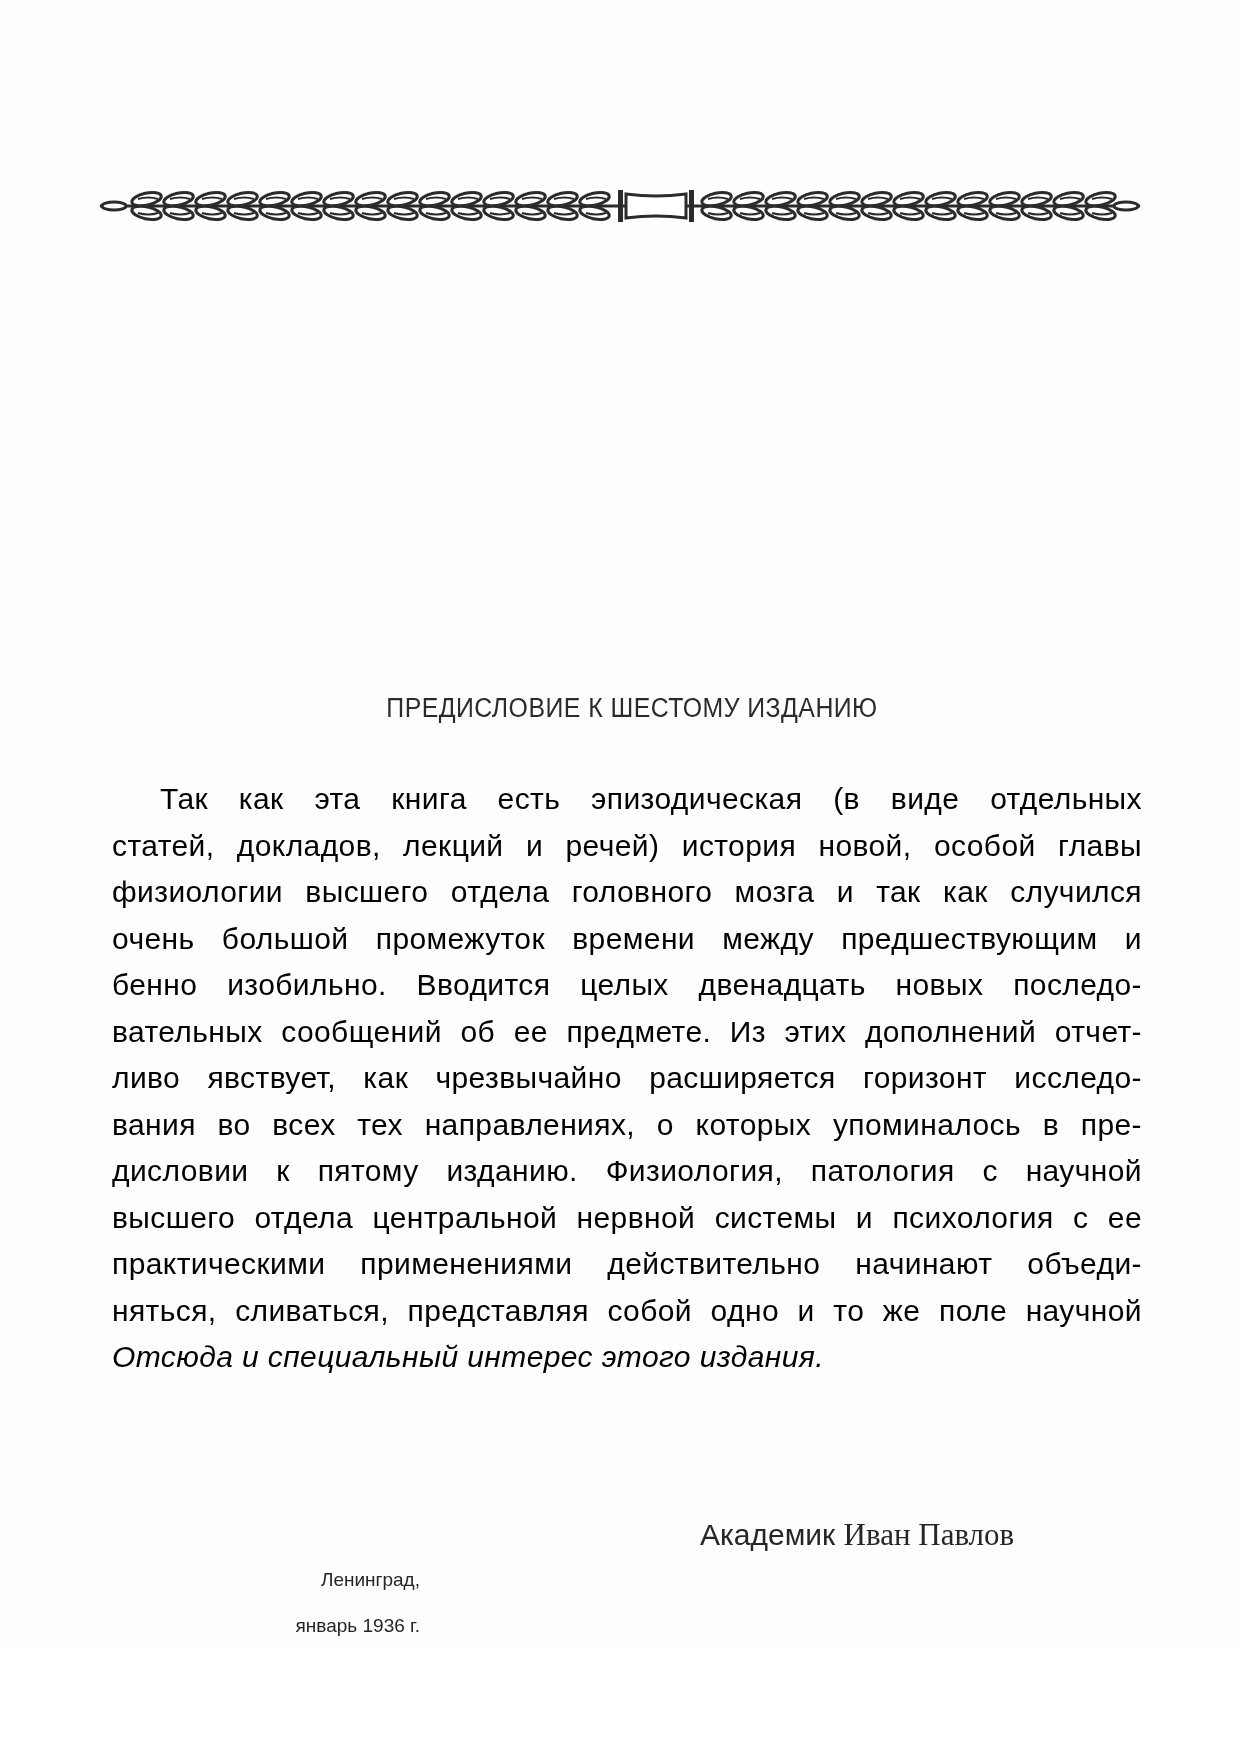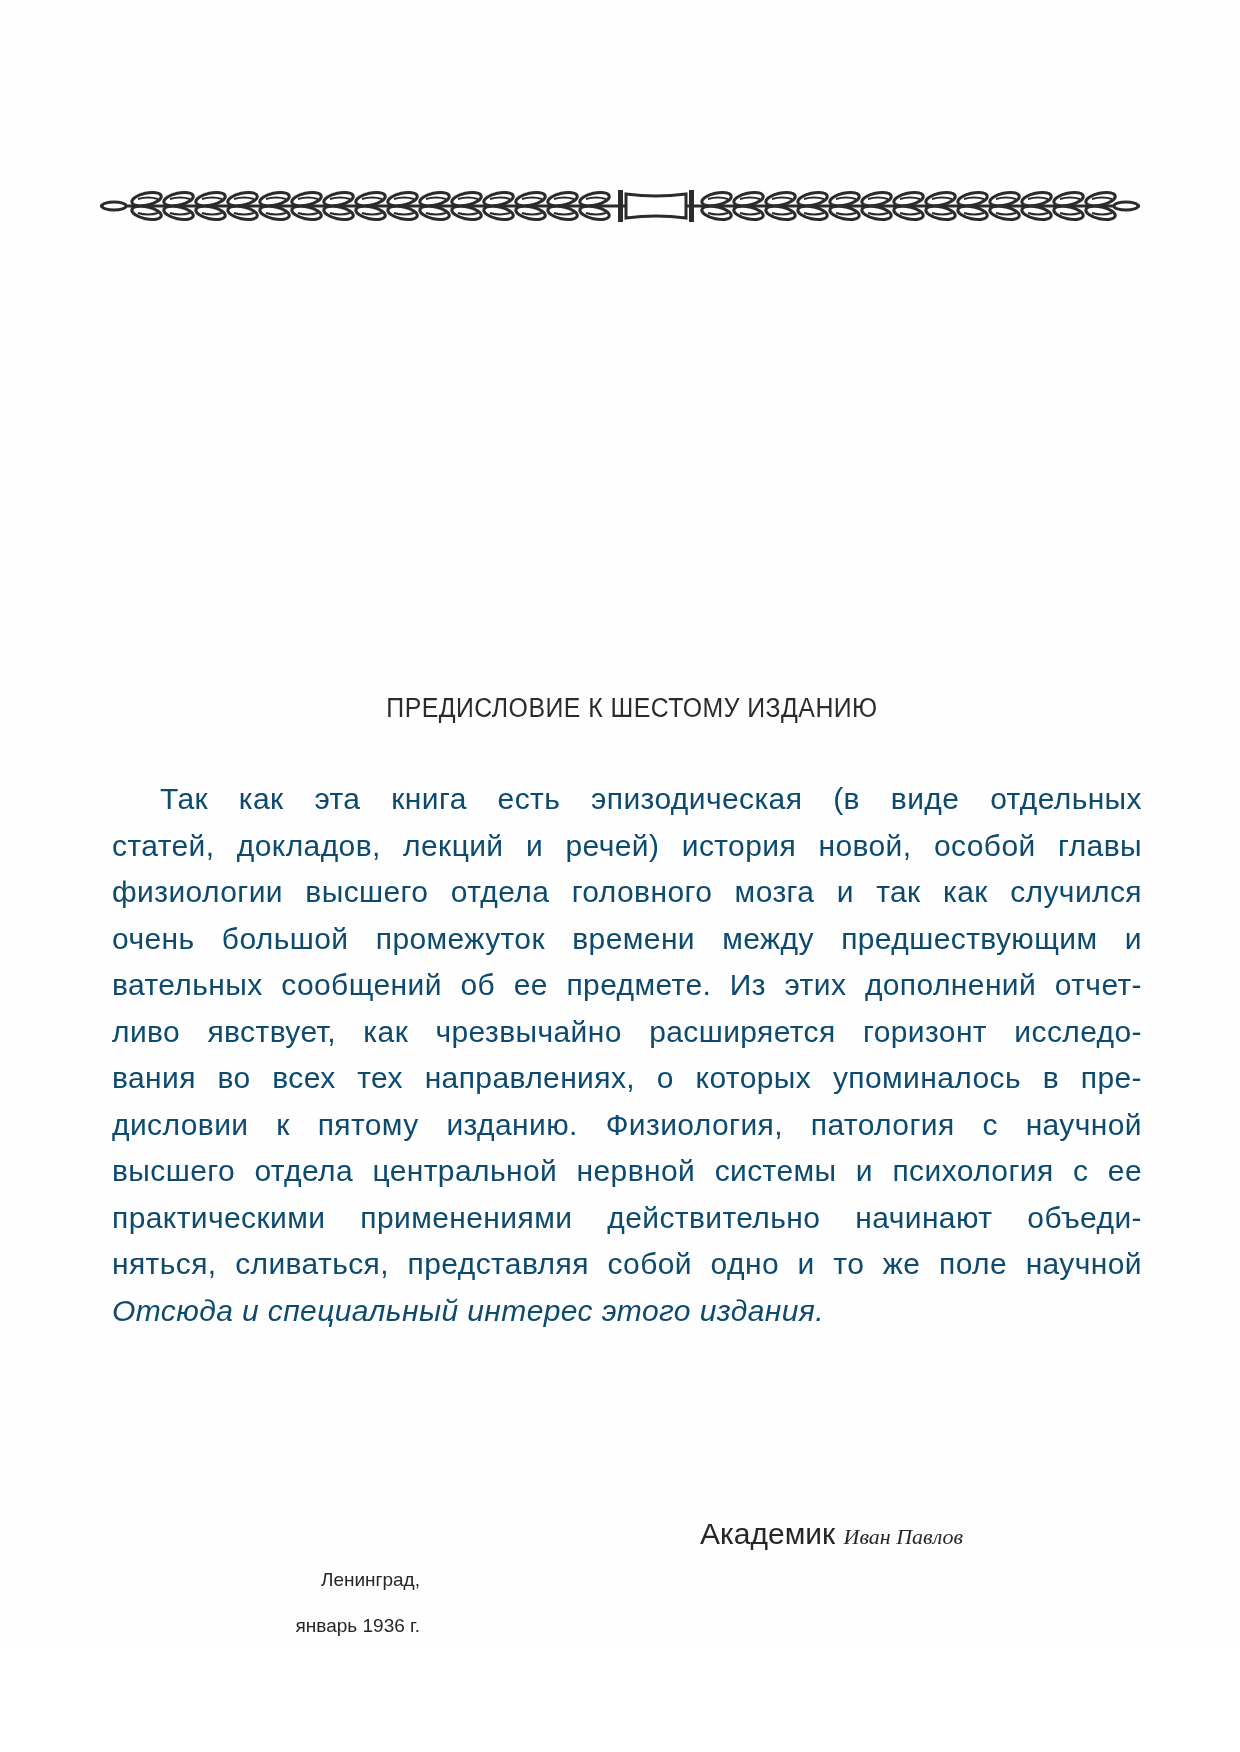--- a/index.html
+++ b/index.html
@@ -50,38 +50,37 @@
     }
     .line {
       display: block;
       height: 46.5px;
       line-height: 46.5px;
       font-size: 30px;
       white-space: nowrap;
       text-align: justify;
       text-align-last: justify;
       font-family: "Liberation Sans Narrow", "Liberation Sans", "DejaVu Sans", sans-serif;
-      color: #0c4a6e;
+      color: #000000;
       letter-spacing: 0.4px;
     }
     .line.indent { padding-left: 48px; }
     .line.last { text-align-last: left; font-style: italic; }
     .signature {
       position: absolute;
       left: 700px;
       top: 1517px;
       font-size: 30px;
       font-family: "Liberation Sans Narrow", "Liberation Sans", "DejaVu Sans", sans-serif;
       color: #262626;
       white-space: nowrap;
     }
     .signature .name {
-      font-style: italic;
       font-family: "Liberation Serif", "DejaVu Serif", serif;
-      font-size: 22px;
+      font-size: 31px;
     }
     .place-date {
       position: absolute;
       left: 200px;
       top: 1557px;
       width: 220px;
       text-align: right;
       font-family: "Liberation Sans Narrow", "Liberation Sans", "DejaVu Sans", sans-serif;
       font-size: 19px;
       color: #262626;
@@ -141,20 +140,21 @@
     <ellipse cx="1026" cy="18" rx="12" ry="4" fill="#ffffff" stroke="#2b2b2b" stroke-width="3"></ellipse>
   </svg>
 
   <div class="heading">ПРЕДИСЛОВИЕ К ШЕСТОМУ ИЗДАНИЮ</div>
 
   <div class="body-text">
     <span class="line indent">Так как эта книга есть  эпизодическая  (в  виде  отдельных</span>
     <span class="line">статей, докладов, лекций и речей) история новой, особой главы</span>
     <span class="line">физиологии высшего отдела головного мозга и так как случился</span>
     <span class="line">очень большой промежуток времени между  предшествующим  и</span>
+    <span class="line">бенно изобильно.  Вводится целых двенадцать новых последо-</span>
     <span class="line">вательных сообщений об ее предмете. Из этих дополнений отчет-</span>
     <span class="line">ливо явствует, как чрезвычайно расширяется горизонт исследо-</span>
     <span class="line">вания во всех тех направлениях, о которых упоминалось в пре-</span>
     <span class="line">дисловии к пятому изданию. Физиология, патология с научной</span>
     <span class="line">высшего отдела центральной нервной системы и психология с ее</span>
     <span class="line">практическими  применениями  действительно  начинают  объеди-</span>
     <span class="line">няться, сливаться, представляя собой одно и то же поле научной</span>
     <span class="line last">Отсюда и специальный интерес этого издания.</span>
   </div>
 

